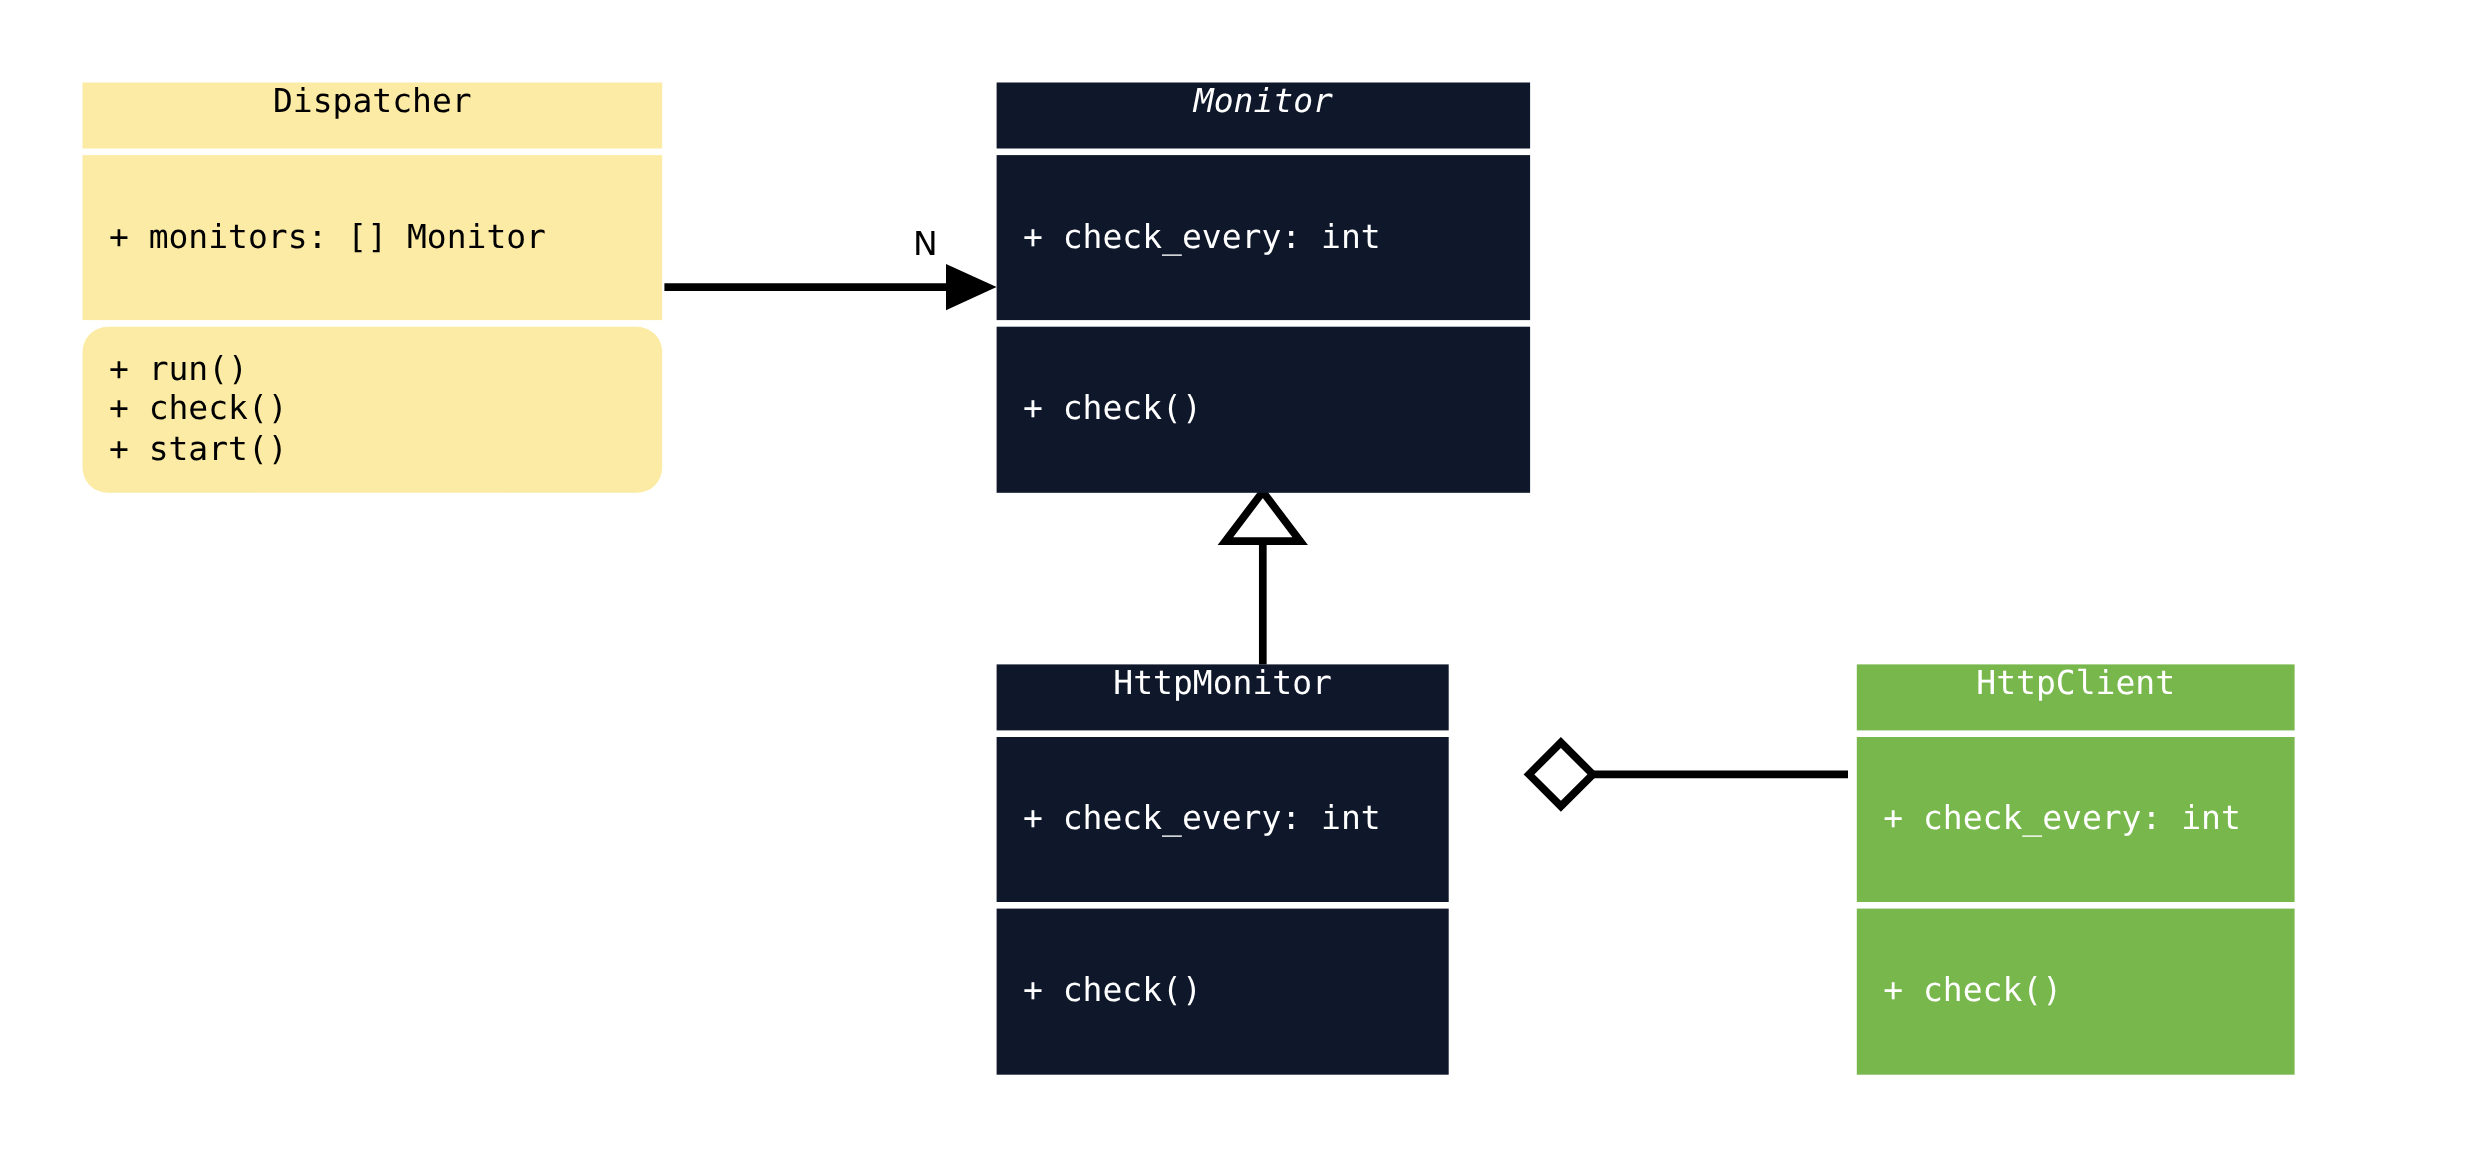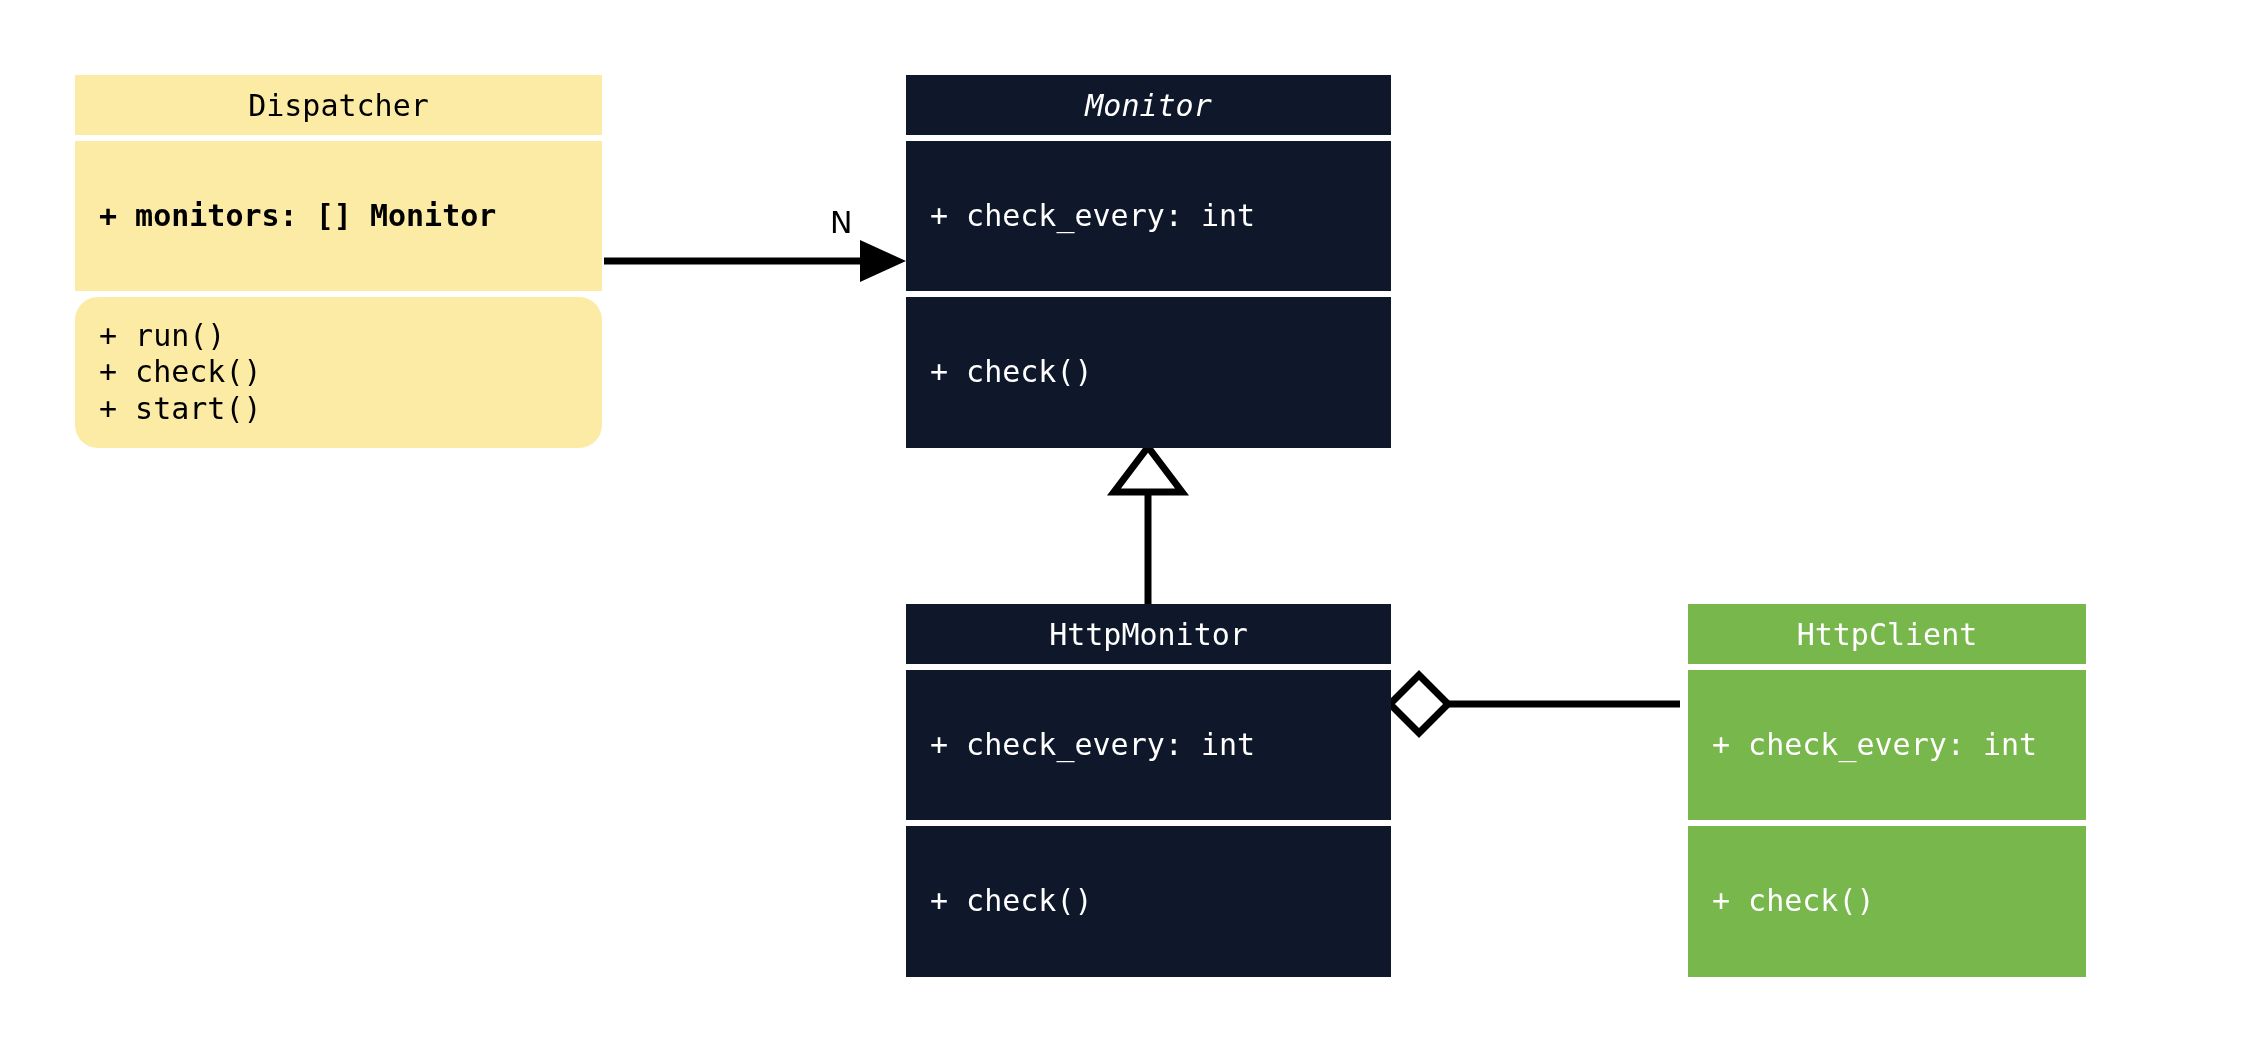--- a/index.html
+++ b/index.html
@@ -30,21 +30,21 @@
   }
   .compartment {
     box-sizing: border-box;
     display: flex;
     flex-direction: column;
     justify-content: center;
     overflow: hidden;
   }
   .compartment.title-compartment {
     align-items: center;
-    justify-content: center;
+    justify-content: flex-start;
   }
   .compartment.members-compartment {
     padding-left: 24px;
   }
   .class-title {
     font-family: "DejaVu Sans Mono", monospace;
     font-size: 30px;
     letter-spacing: 0px;
     white-space: nowrap;
   }
@@ -112,21 +112,21 @@
       <polygon points="1390,704 1419,675 1448,704 1419,733" fill="#ffffff" stroke="#000000" stroke-width="7" stroke-linejoin="miter"></polygon>
     </g>
   </svg>
 
   <div class="edge-label" style="left:830px; top:205px;">N</div>
 
   <div class="uml-class theme-yellow" style="left:75px; top:75px; width:527px; height:373px;">
     <div class="compartment title-compartment" style="height:60px;">
       <span class="class-title">Dispatcher</span>
     </div>
-    <div class="compartment members-compartment" style="height:150px;font-weight:bold;">
+    <div class="compartment members-compartment" style="height:150px;">
       <div class="member-line">+ monitors: [] Monitor</div>
     </div>
     <div class="compartment members-compartment" style="flex:1 1 auto;border-radius:23px;">
       <div class="member-line">+ run()</div>
       <div class="member-line">+ check()</div>
       <div class="member-line">+ start()</div>
     </div>
   </div>
 
   <div class="uml-class theme-blue" style="left:906px; top:75px; width:485px; height:373px;">
@@ -134,21 +134,21 @@
       <span class="class-title abstract">Monitor</span>
     </div>
     <div class="compartment members-compartment" style="height:150px;">
       <div class="member-line">+ check_every: int</div>
     </div>
     <div class="compartment members-compartment" style="flex:1 1 auto;">
       <div class="member-line">+ check()</div>
     </div>
   </div>
 
-  <div class="uml-class theme-blue" style="left:906px; top:604px; width:485px; height:373px;border-radius:28px;">
+  <div class="uml-class theme-blue" style="left:906px; top:604px; width:411px; height:373px;border-radius:28px;">
     <div class="compartment title-compartment" style="height:60px;">
       <span class="class-title">HttpMonitor</span>
     </div>
     <div class="compartment members-compartment" style="height:150px;">
       <div class="member-line">+ check_every: int</div>
     </div>
     <div class="compartment members-compartment" style="flex:1 1 auto;">
       <div class="member-line">+ check()</div>
     </div>
   </div>

